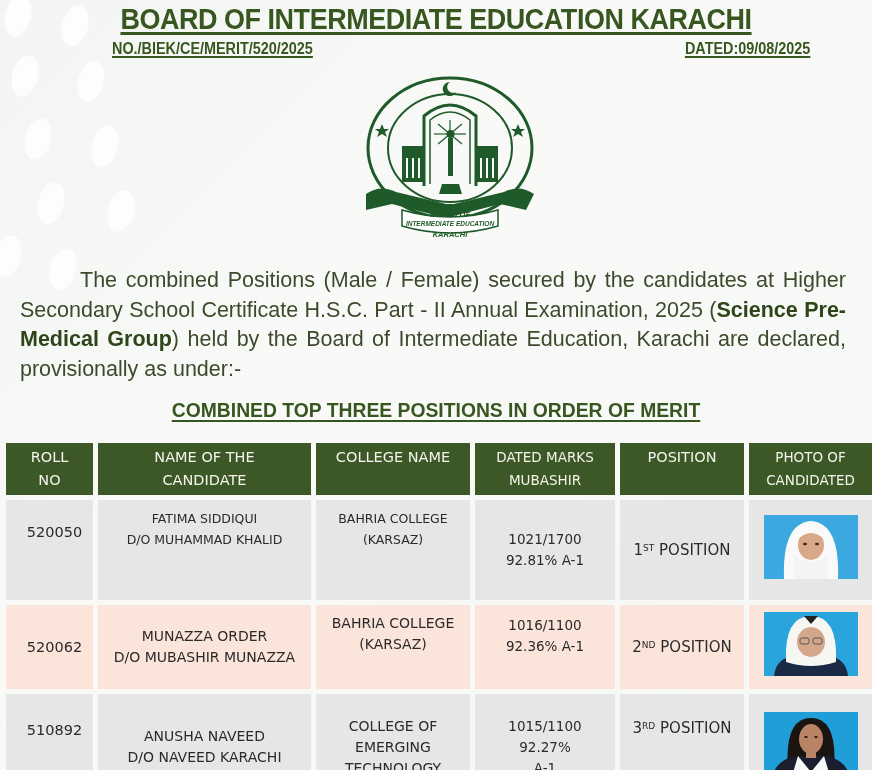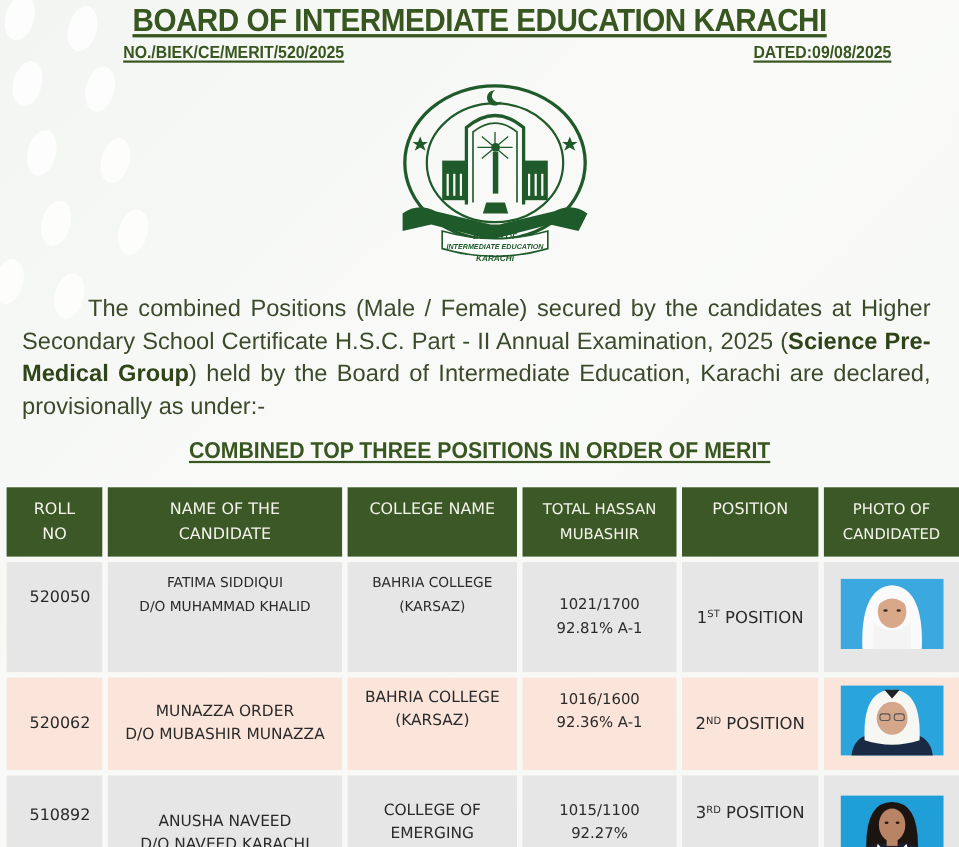--- a/index.html
+++ b/index.html
@@ -39,21 +39,21 @@
     text-decoration:underline; text-decoration-thickness:2px; text-underline-offset:3px;
     transform:scaleX(0.92);
   }
   table.merit {
     position:absolute; left:1px; top:438px; width:871px;
     border-collapse:separate; border-spacing:5px 5px;
     font-family:"DejaVu Sans", sans-serif; table-layout:fixed;
   }
   table.merit th {
     background:#3b5826; color:#f4f4ec; font-weight:normal; font-size:14.5px;
-    line-height:23px; height:63px; text-align:center; vertical-align:middle; padding:0 4px;
+    line-height:23px; height:52px; text-align:center; vertical-align:middle; padding:0 4px;
   }
   table.merit td {
     font-size:13.5px; color:#2a2a2a; text-align:center; vertical-align:middle; line-height:21px; padding:0 4px;
   }
   tr.r-grey td { background:#e6e6e6; }
   tr.r-peach td { background:#fbe5da; }
   tr.r1 td { height:78px; }
   tr.r2 td { height:74px; }
   tr.r3 td { height:80px; }
   td.roll { text-align:center; padding-left:14px !important; font-size:14.5px !important; }
@@ -137,21 +137,21 @@
       <col style="width:154px">
     <col style="width:140px">
       <col style="width:124px">
       <col style="width:123px">
   </colgroup>
   <thead>
     <tr>
       <th><span>ROLL</span><br><span>NO</span></th>
       <th><span>NAME OF THE</span><br><span>CANDIDATE</span></th>
       <th><span>COLLEGE NAME</span><br>&nbsp;</th>
-      <th style="font-size:13.5px"><span>TOTAL HASSAN</span><br><span>MUBASHIR</span></th>
+      <th style="font-size:13.5px"><span>DATED MARKS</span><br><span>MUBASHIR</span></th>
       <th><span>POSITION</span><br>&nbsp;</th>
       <th style="font-size:13.5px"><span>PHOTO OF</span><br><span>CANDIDATED</span></th>
     </tr>
   </thead>
   <tbody>
     <tr class="r-grey r1">
       <td class="roll valign-top" style="padding-top:22px !important">520050</td>
       <td class="valign-top" style="font-size:12.5px"><span>FATIMA SIDDIQUI</span><br><span>D/O MUHAMMAD KHALID</span></td>
       <td class="valign-top" style="font-size:12.5px"><span>BAHRIA COLLEGE</span><br><span>(KARSAZ)</span></td>
       <td><span>1021/1700</span><br><span>92.81%  A-1</span></td>
@@ -167,21 +167,21 @@
             <ellipse cx="41" cy="29" rx="2" ry="1.2" fill="#3a2a20"></ellipse>
               <ellipse cx="53" cy="29" rx="2" ry="1.2" fill="#3a2a20"></ellipse>
           </svg>
         </div>
       </td>
     </tr>
     <tr class="r-peach r2">
       <td class="roll">520062</td>
       <td style="font-size:14px"><span>MUNAZZA ORDER</span><br><span>D/O MUBASHIR MUNAZZA</span></td>
       <td class="valign-top" style="font-size:14px"><span>BAHRIA COLLEGE</span><br><span>(KARSAZ)</span></td>
-      <td class="valign-top" style="padding-top:10px !important"><span>1016/1600</span><br><span>92.36%  A-1</span></td>
+      <td class="valign-top" style="padding-top:10px !important"><span>1016/1100</span><br><span>92.36%  A-1</span></td>
       <td class="pos"><span>2</span><sup>ND</sup><span> POSITION</span></td>
       <td>
         <div class="photo">
           <svg viewBox="0 0 94 64" preserveAspectRatio="none">
             <rect width="94" height="64" fill="#2aa4dd"></rect>
             <path d="M10 64 Q12 46 30 44 L64 44 Q82 46 84 64z" fill="#1a2a44"></path>
             <path d="M22 50 Q20 4 47 4 Q74 4 72 50 Q47 58 22 50z" fill="#f6f6f2"></path>
             <ellipse cx="47" cy="30" rx="14" ry="15" fill="#d4a68a"></ellipse>
             <path d="M30 24 Q47 6 64 24 L64 16 Q47 2 30 16z" fill="#f6f6f2"></path>
             <rect x="36" y="26" width="9" height="6" rx="2" fill="none" stroke="#555" stroke-width="1"></rect>

